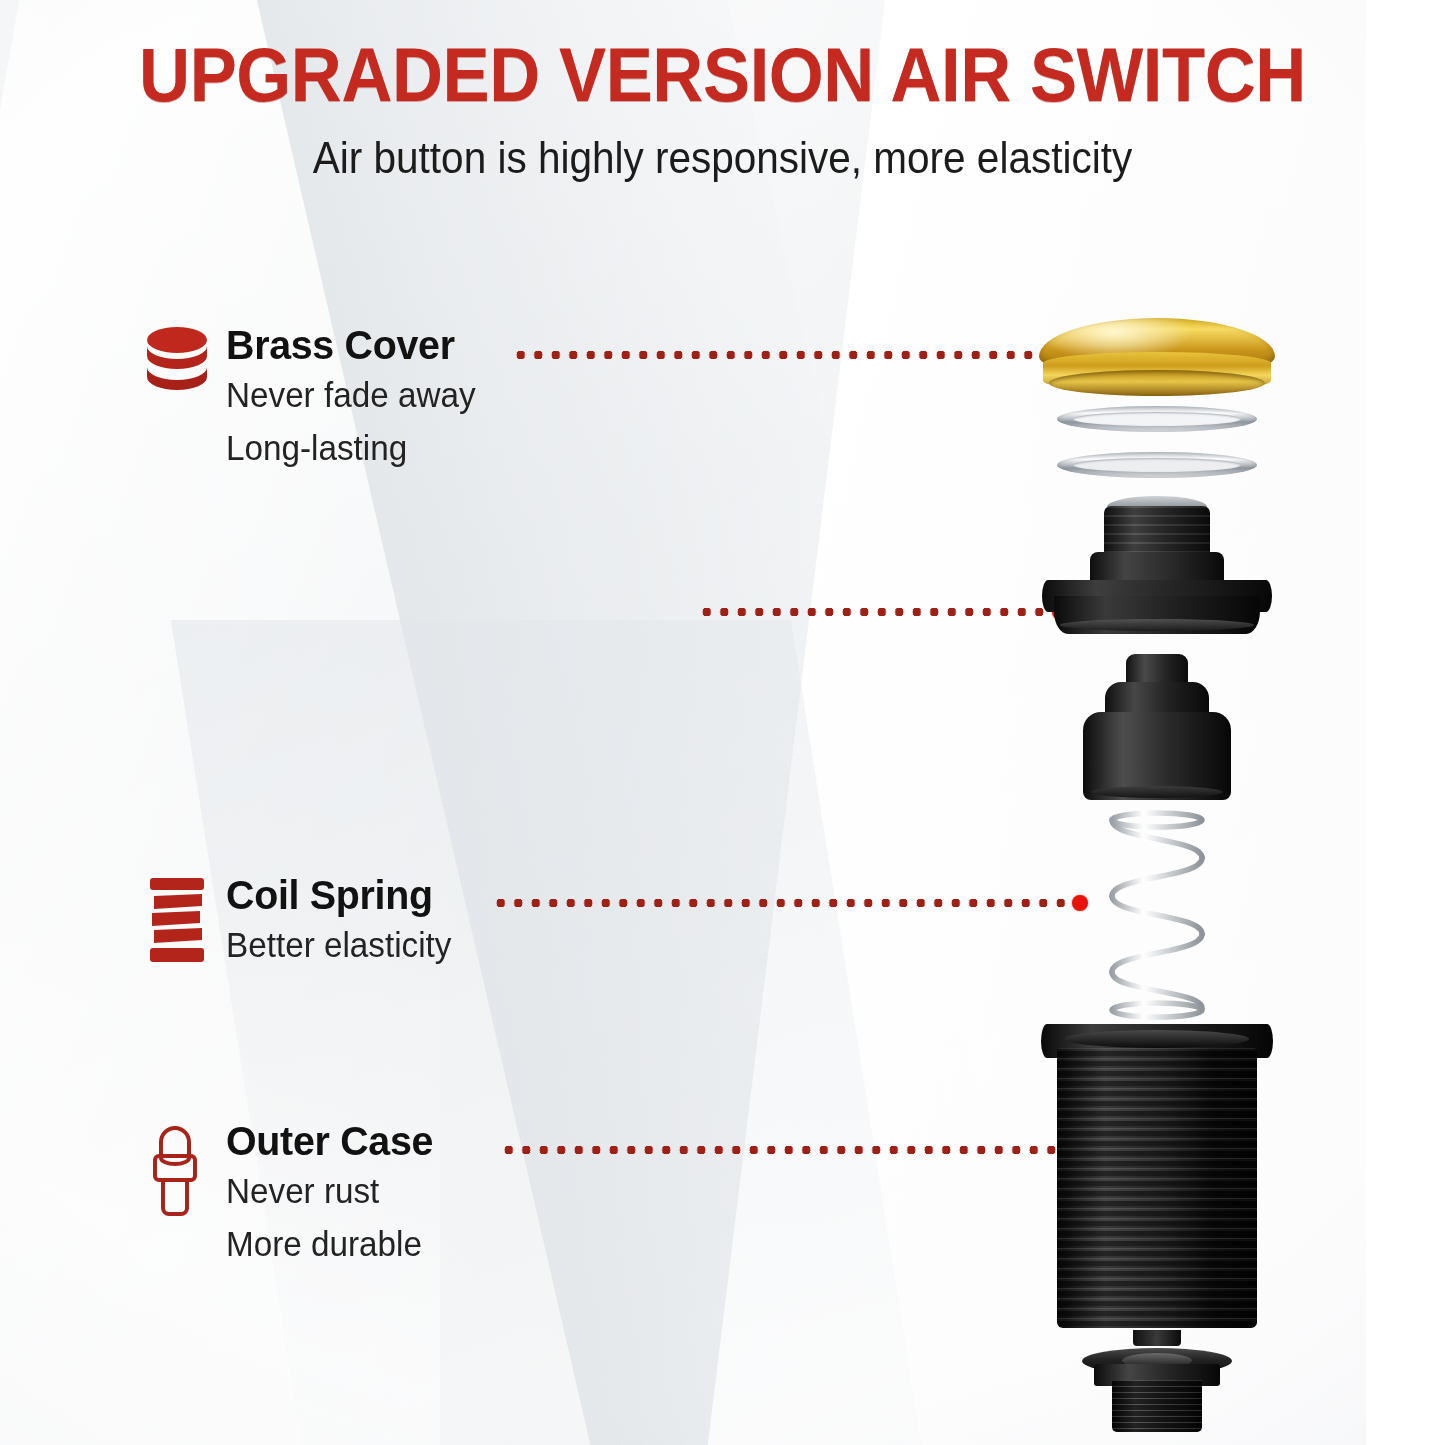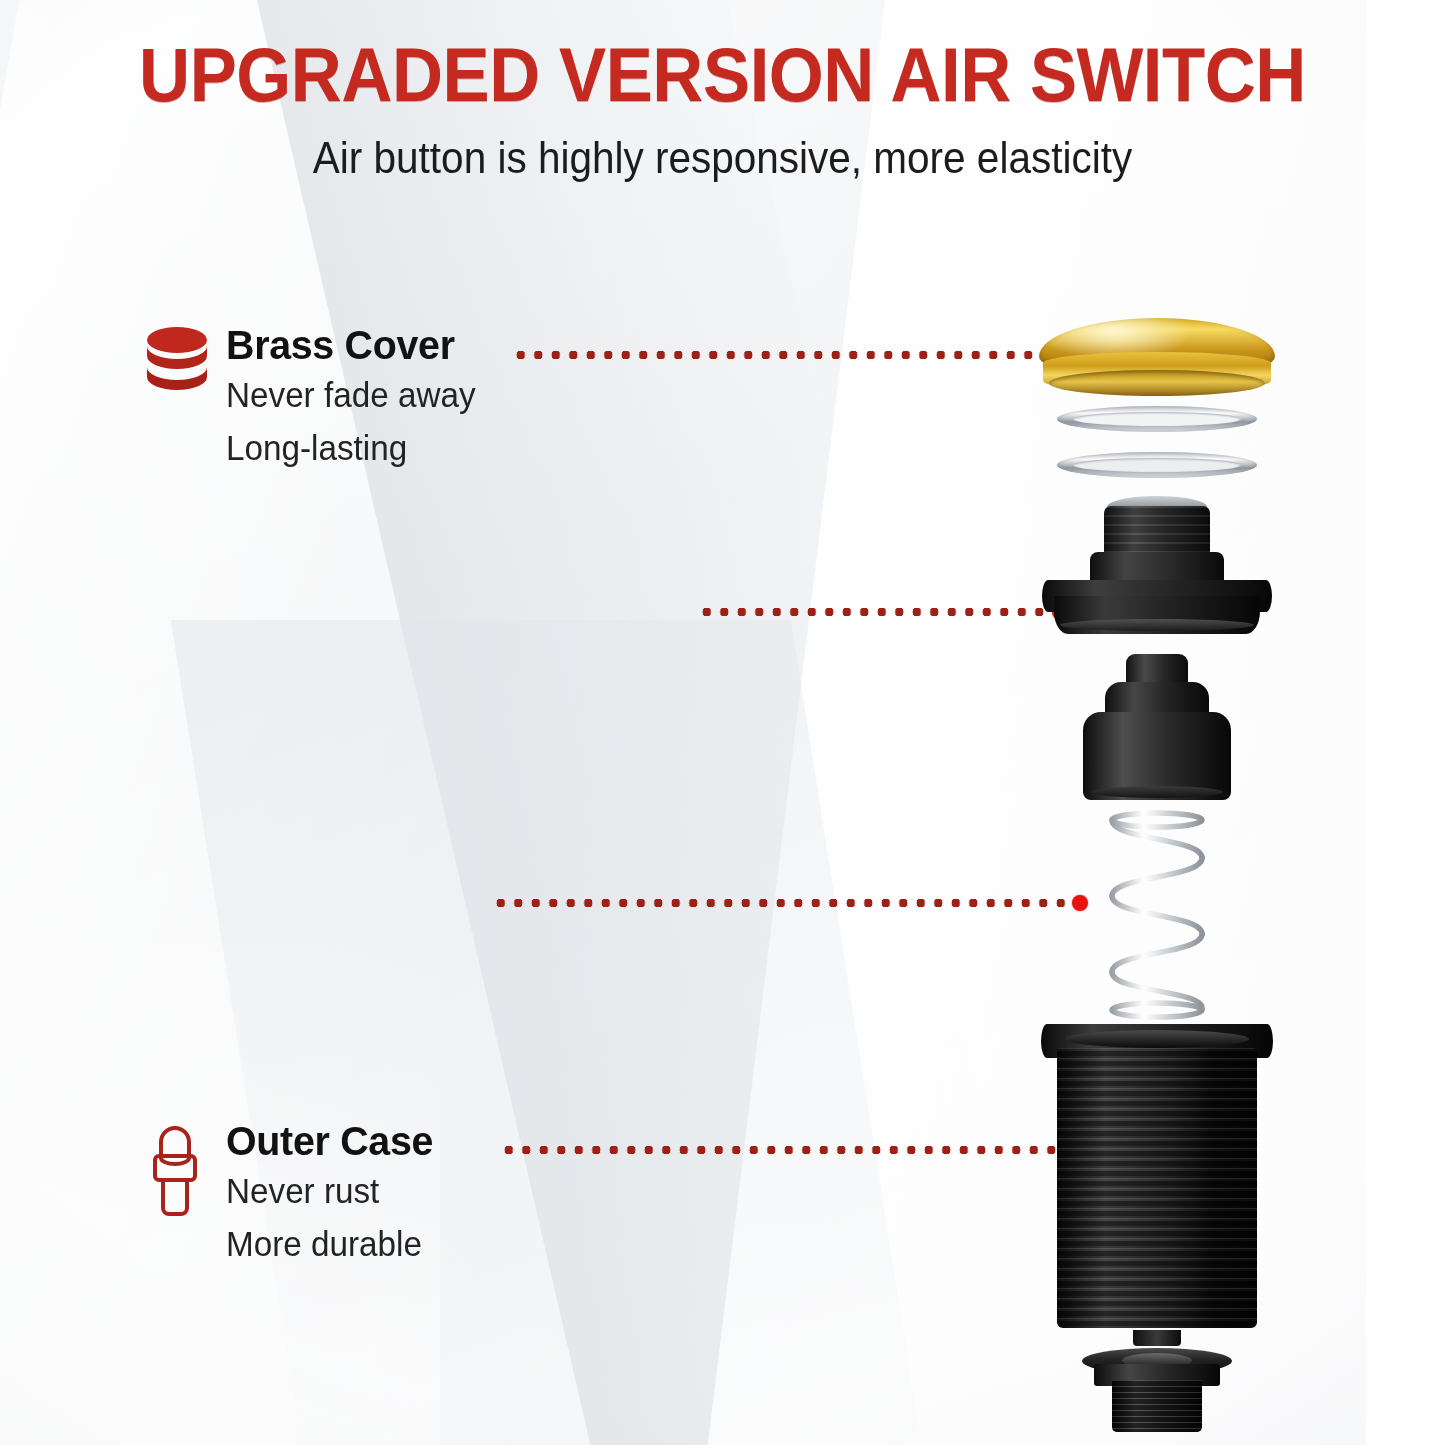--- a/index.html
+++ b/index.html
@@ -225,20 +225,37 @@
   <div class="leader" style="left:512px;top:350px;width:556px;">
     <div class="dots"></div>
     <div class="endcap"></div>
   </div>
 
   <div class="leader" style="left:698px;top:607px;width:370px;">
     <div class="dots"></div>
     <div class="endcap"></div>
   </div>
 
+  <div class="feature" style="left:138px;top:872px;">
+    <div class="f-icon">
+      <svg width="62" height="92" viewBox="0 0 62 92" aria-hidden="true">
+        <g fill="#B3241B">
+          <rect x="4" y="2" width="54" height="12" rx="3"></rect>
+          <polygon points="8,20 56,18 56,30 8,33"></polygon>
+          <polygon points="6,37 54,35 54,47 6,50"></polygon>
+          <polygon points="8,54 56,52 56,64 8,67"></polygon>
+          <rect x="4" y="72" width="54" height="14" rx="3"></rect>
+        </g>
+      </svg>
+    </div>
+    <div class="f-text">
+      <div class="f-title">Coil Spring</div>
+      <div class="f-sub">Better elasticity</div>
+    </div>
+  </div>
   <div class="leader" style="left:492px;top:898px;width:596px;">
     <div class="dots"></div>
     <div class="endcap"></div>
   </div>
 
   <div class="feature" style="left:138px;top:1118px;justify-content:space-between;">
     <div class="f-icon">
       <svg width="64" height="100" viewBox="0 0 64 100" aria-hidden="true">
         <g fill="none" stroke="#A8241B" stroke-width="4" stroke-linejoin="round">
           <path d="M16 36 v-16 a14 14 0 0 1 28 0 v16"></path>

